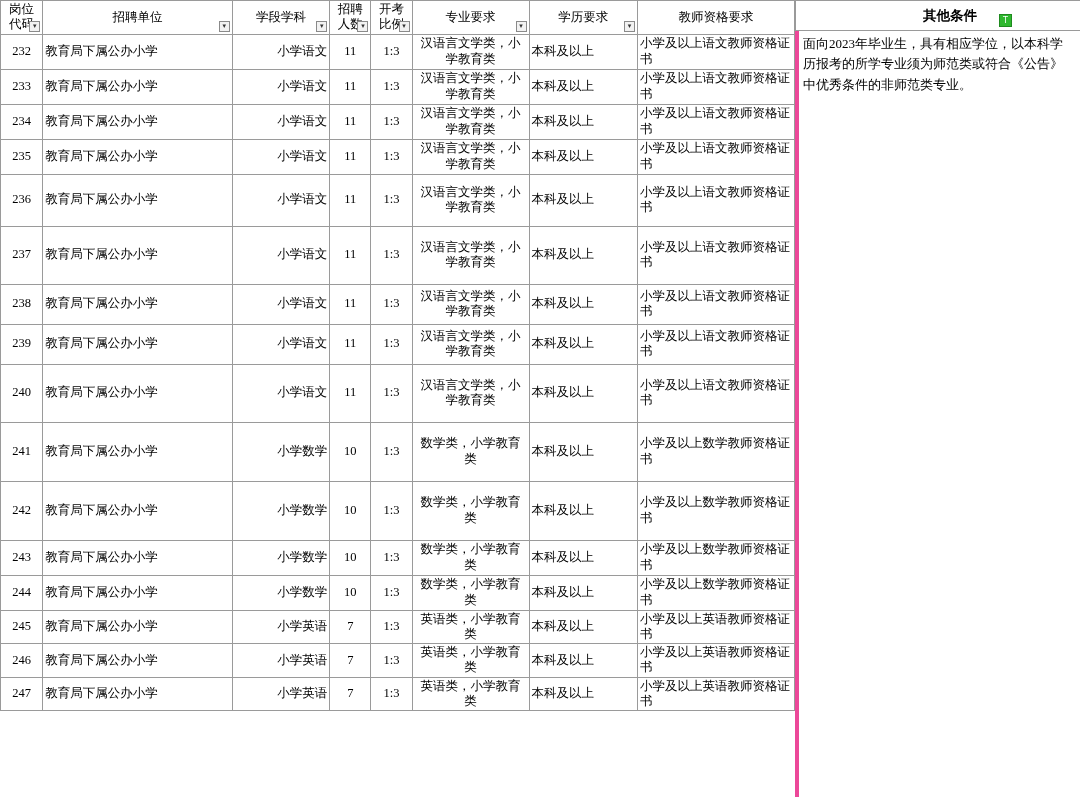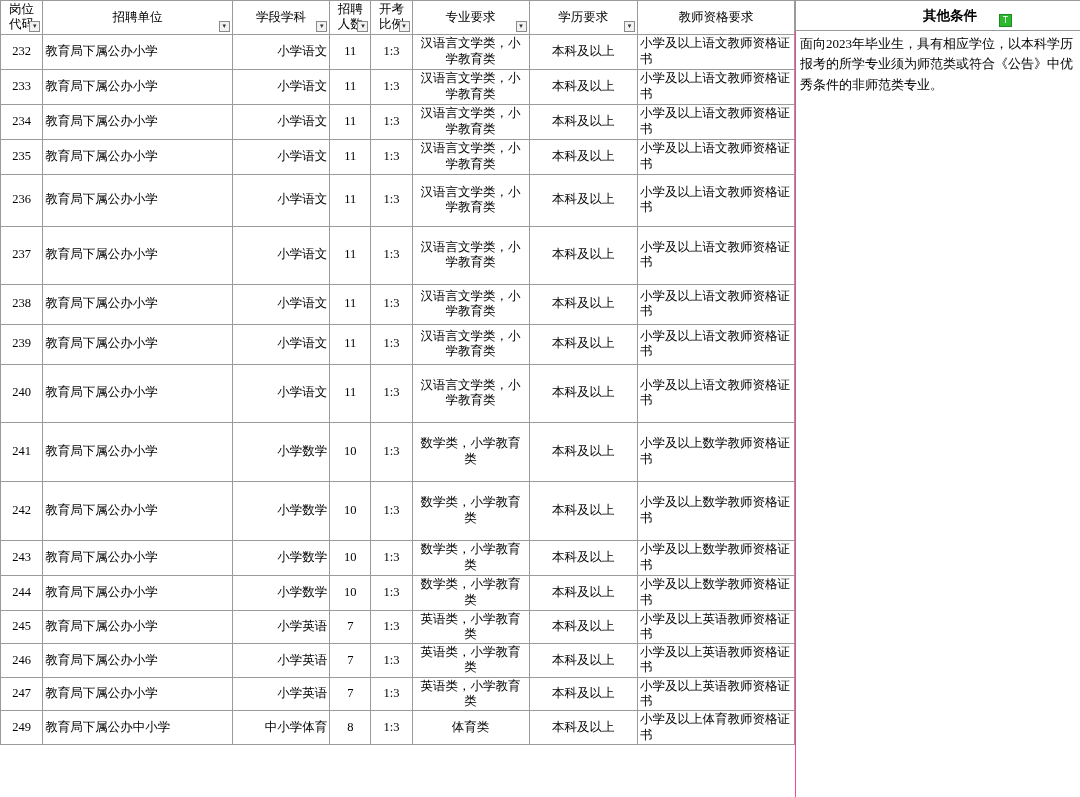--- a/index.html
+++ b/index.html
@@ -73,36 +73,36 @@
     font-weight: normal;
     font-family: "DejaVu Sans", sans-serif;
   }
   th.col-header-narrow .hdr {
     letter-spacing: 0px;
   }
   td.num { text-align: center; font-family: "Liberation Serif", serif; }
   td.unit { text-align: left; }
   td.subject { text-align: right; }
   td.major { text-align: center; padding-left: 3px; }
-  td.degree { text-align: center; }
+  td.degree { }
   td.cert { text-align: left; padding-left: 3px; }
 
   .other-cell {
     font-size: 13px;
     line-height: 1.45;
     text-align: justify;
   }
   .other-wrap {
     position: absolute;
     left: 795px;
     top: 31px;
     width: 285px;
     height: 766px;
     box-sizing: border-box;
-    border-left: 1px solid #ec4899;
+    border-left: 4px solid #ec4899;
     padding: 3px 6px 0 4px;
     font-size: 13.5px;
     line-height: 1.5;
     text-align: left;
   }
   .hdr-other-wrap {
     position: absolute;
     left: 795px;
     top: 0px;
     width: 285px;
@@ -344,30 +344,20 @@
         <tr style="height: 33px;">
           <td class="num">247</td>
           <td class="unit">教育局下属公办小学</td>
           <td class="subject">小学英语</td>
           <td class="num">7</td>
           <td class="num">1:3</td>
           <td class="major">英语类，小学教育类</td>
           <td class="degree">本科及以上</td>
           <td class="cert">小学及以上英语教师资格证书</td>
         </tr>
-        <tr style="height: 34px;">
-          <td class="num">249</td>
-          <td class="unit">教育局下属公办中小学</td>
-          <td class="subject">中小学体育</td>
-          <td class="num">8</td>
-          <td class="num">1:3</td>
-          <td class="major">体育类</td>
-          <td class="degree">本科及以上</td>
-          <td class="cert">小学及以上体育教师资格证书</td>
-        </tr>
       </tbody>
   </table>
 
   <div class="hdr-other-wrap">
     <div class="hdr-other-inner">
       <span>其他条件</span>
       <span class="filter-green">T</span>
     </div>
   </div>
 

